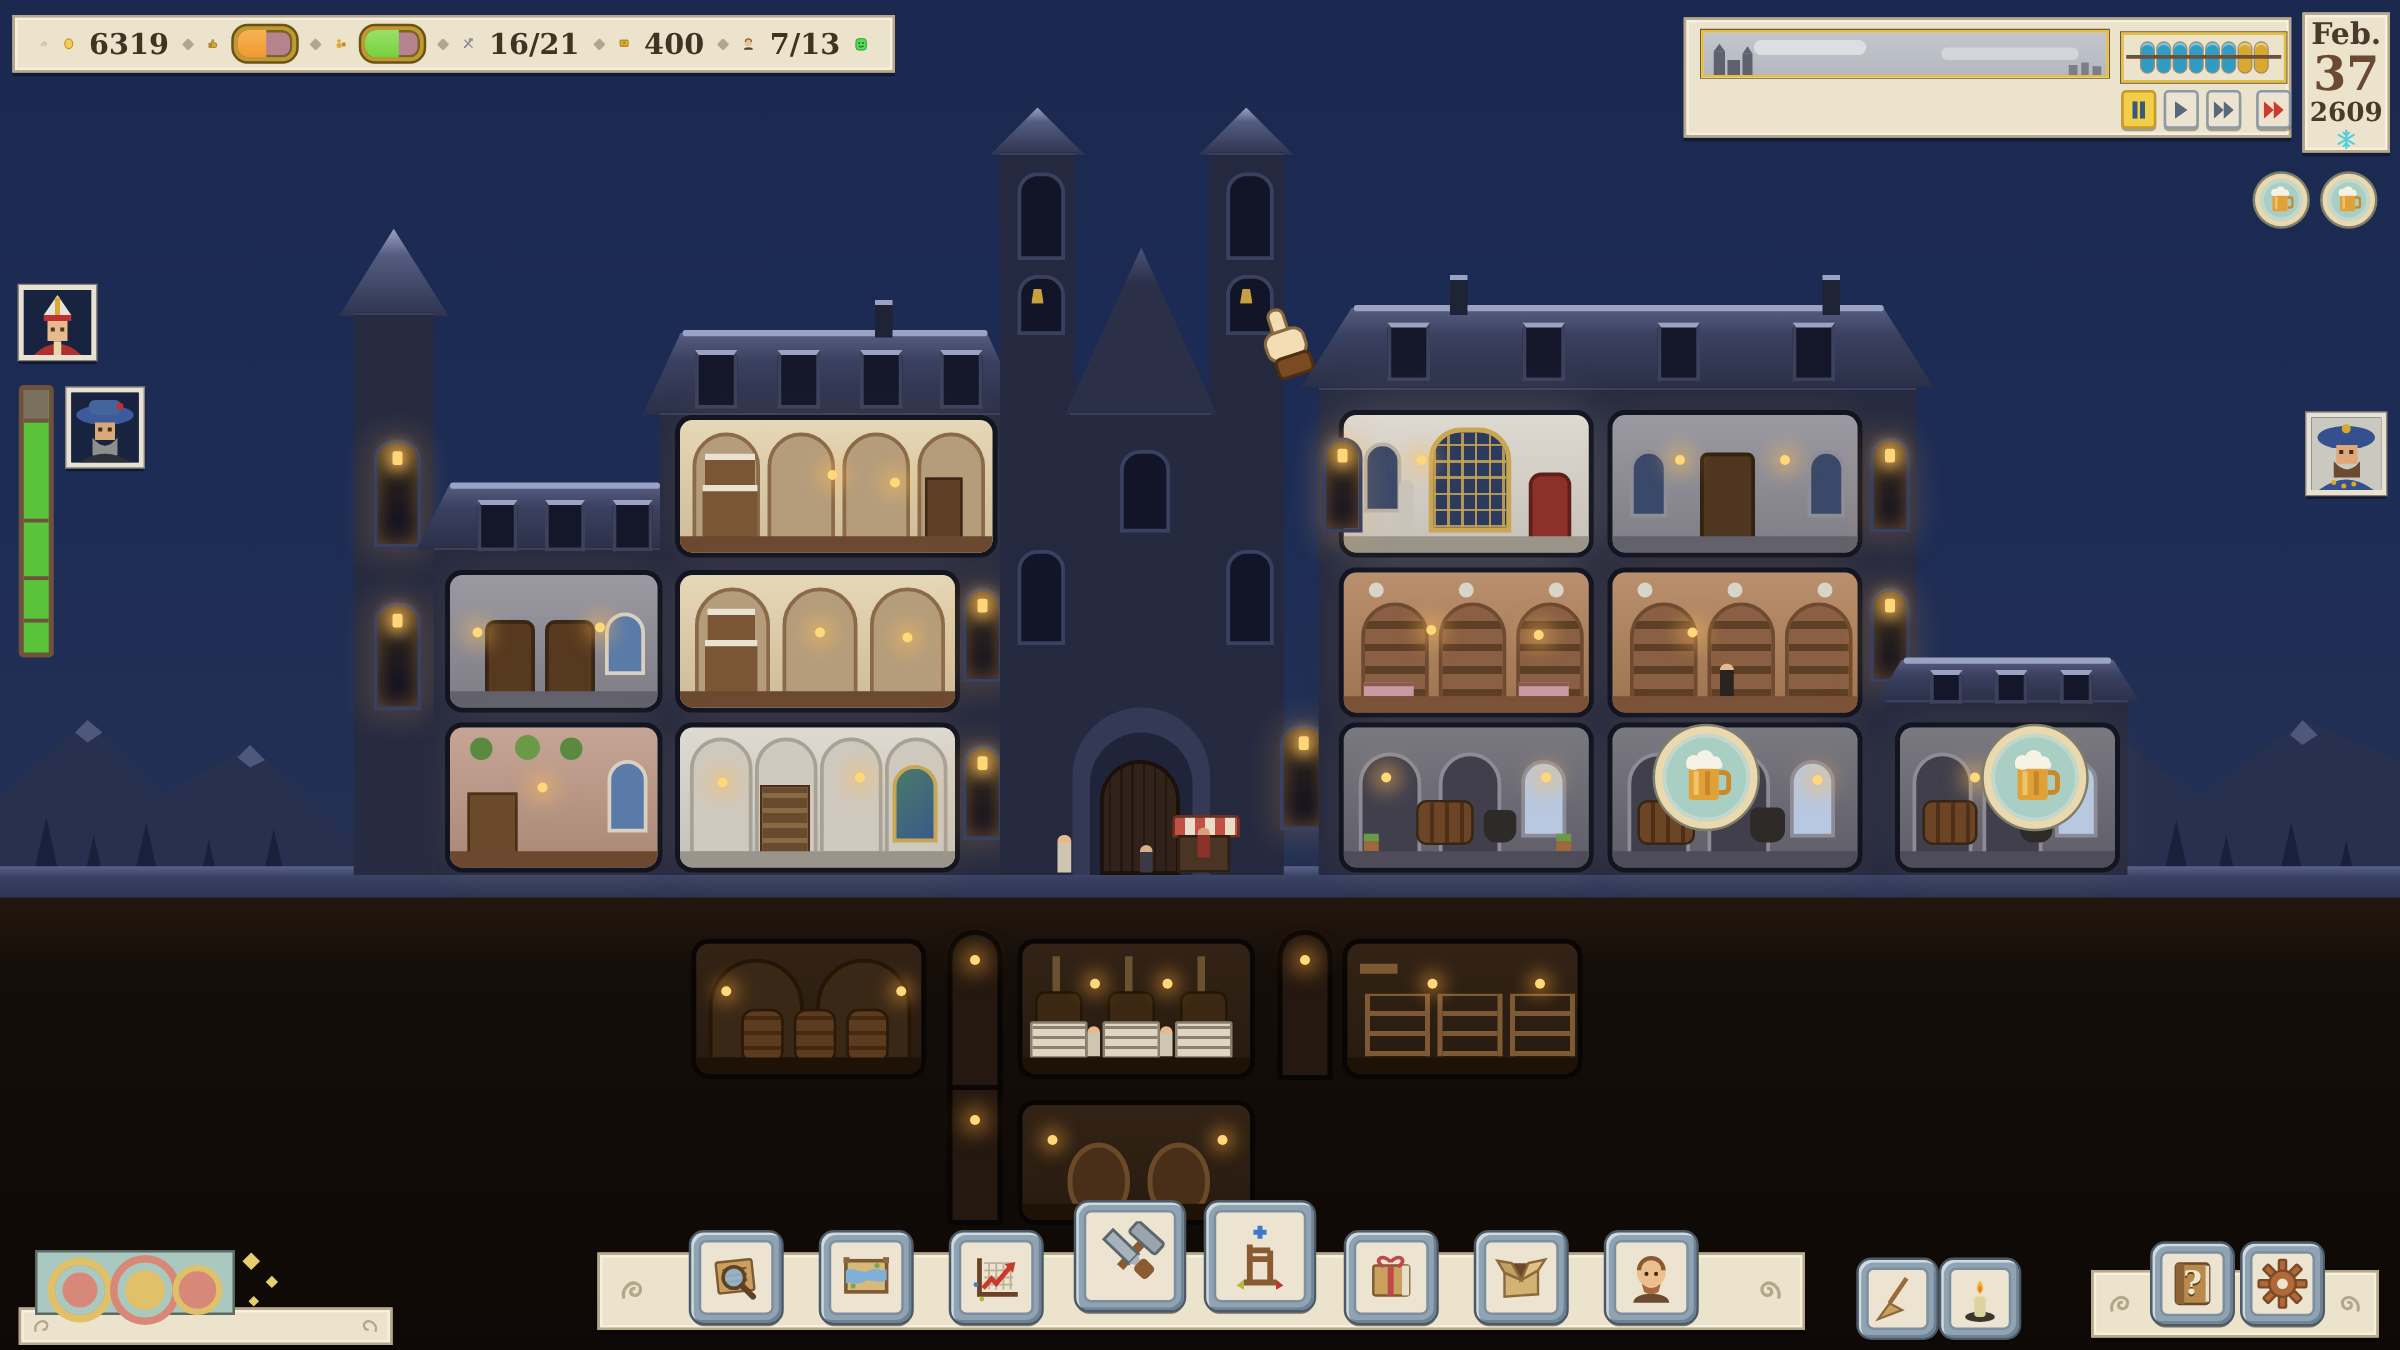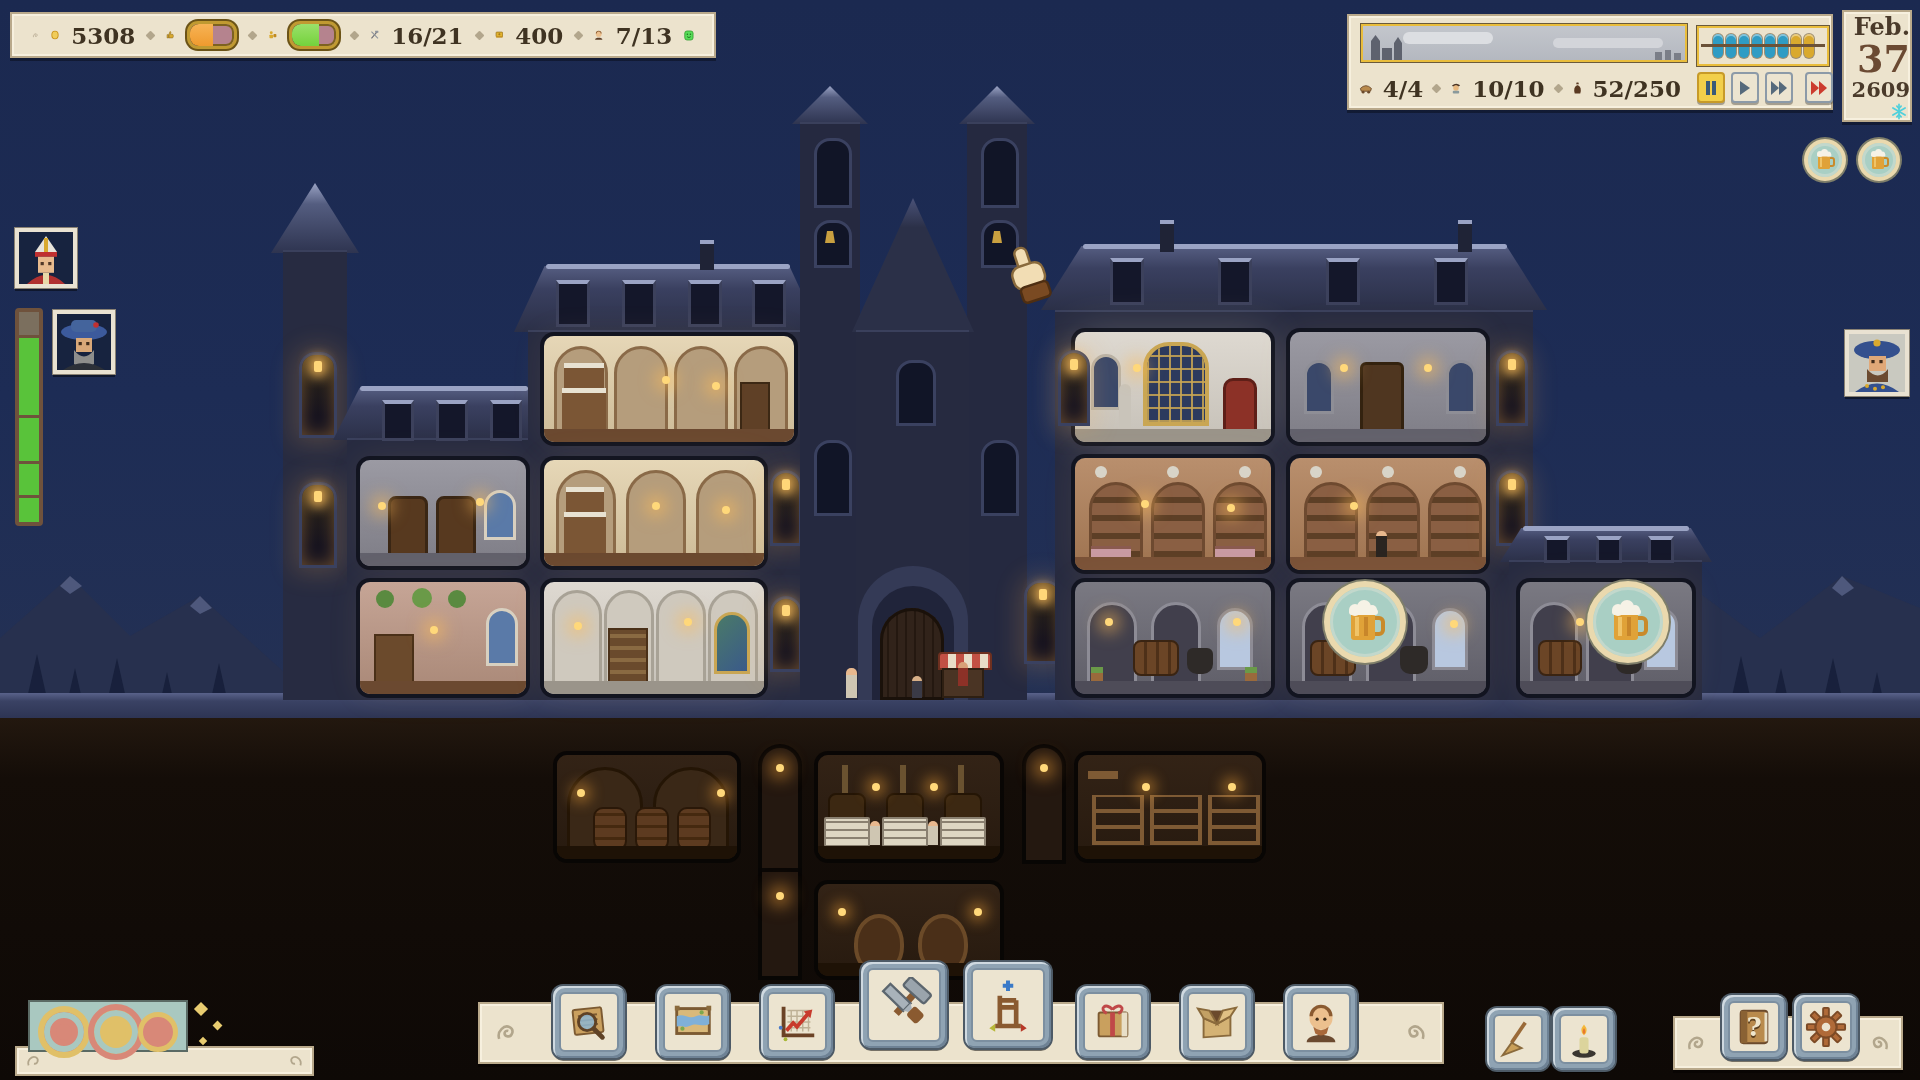--- a/index.html
+++ b/index.html
@@ -365,21 +365,21 @@
   </div>
 
   <div class="abs parch" style="left:10px;top:12px;width:706px;height:46px;z-index:10;display:flex;align-items:center;gap:12px;padding:0 20px;box-sizing:border-box">
     <svg width="20" height="20" viewBox="0 0 20 20">
       <path d="M4 16 C2 10 8 5 12 7 C16 9 14 15 10 14 C7 13 8 9 11 10" fill="none" stroke="#b2a68c" stroke-width="2"></path>
     </svg>
     <svg width="22" height="26" viewBox="0 0 22 26">
       <ellipse cx="11" cy="13" rx="10" ry="12" fill="#c89018"></ellipse>
         <ellipse cx="11" cy="13" rx="7.5" ry="9.5" fill="#f0cc5a"></ellipse>
     </svg>
-    <span class="ptext" style="font-size:23px">5308</span>
+    <span class="ptext" style="font-size:23px">6319</span>
     <span class="sep"></span>
     <svg width="24" height="24" viewBox="0 0 24 24">
       <path d="M3 11 h4 v9 H3 Z M8 20 h9 q3 0 3 -3 v-4 q0 -3 -3 -3 h-5 l1.5 -5 q0 -2.5 -2.5 -2.5 L8 10 Z" fill="#d9a92e" stroke="#8a6a1c" stroke-width="1.5"></path>
     </svg>
     <div class="pbar">
       <div class="fill" style="width:52%;background:linear-gradient(180deg,#f7b355,#ef9a2e)"></div>
     </div>
     <span class="sep"></span>
     <svg width="26" height="24" viewBox="0 0 26 24">
       <circle cx="9" cy="6" r="4" fill="#d9a92e"></circle>
@@ -443,40 +443,20 @@
       <div class="abs" style="left:2px;right:2px;top:16px;height:3px;background:#6b5238"></div>
       <div class="bead" style="background:#2f9cc4"></div>
       <div class="bead" style="background:#2f9cc4"></div>
       <div class="bead" style="background:#2f9cc4"></div>
       <div class="bead" style="background:#2f9cc4"></div>
       <div class="bead" style="background:#2f9cc4"></div>
       <div class="bead" style="background:#2f9cc4"></div>
       <div class="bead" style="background:#d9a92e"></div>
       <div class="bead" style="background:#d9a92e"></div>
     </div>
-    <div class="abs" style="left:10px;top:52px;right:150px;height:40px;display:flex;align-items:center;gap:10px">
-      <svg width="30" height="26" viewBox="0 0 30 26">
-        <path d="M3 14 q12 -12 24 0 l-2 6 H5 Z" fill="#b98a4c" stroke="#6b4a2c" stroke-width="2"></path>
-          <circle cx="9" cy="22" r="3" fill="#6b4a2c"></circle>
-          <circle cx="21" cy="22" r="3" fill="#6b4a2c"></circle>
-      </svg>
-      <span class="ptext" style="font-size:23px">4/4</span>
-      <span class="sep"></span>
-      <svg width="26" height="26" viewBox="0 0 26 26">
-        <path d="M4 8 q9 -8 18 -1 l-3 3 q-6 -4 -12 0 Z" fill="#4a3424"></path>
-          <circle cx="13" cy="13" r="6" fill="#e8b87e"></circle>
-          <rect x="6" y="19" width="14" height="6" rx="2" fill="#8a9a9c"></rect>
-      </svg>
-      <span class="ptext" style="font-size:23px">10/10</span>
-      <span class="sep"></span>
-      <svg width="24" height="28" viewBox="0 0 24 28">
-        <path d="M9 6 h6 l-1 -4 h-4 Z M6 26 q-4 -14 5 -18 h2 q9 4 5 18 Z" fill="#5a3a22"></path>
-      </svg>
-      <span class="ptext" style="font-size:23px">52/250</span>
-    </div>
     <div class="abs" style="left:348px;top:56px;width:136px;height:32px;display:flex;gap:6px">
       <div class="spdbtn active">
         <svg width="12" height="14" viewBox="0 0 12 14">
             <rect x="1" y="0" width="4" height="14" fill="#3a5a78"></rect>
             <rect x="7" y="0" width="4" height="14" fill="#3a5a78"></rect>
           </svg>
       </div>
       <div class="spdbtn">
         <svg width="12" height="14" viewBox="0 0 12 14">
             <polygon points="1,0 11,7 1,14" fill="#566a7c"></polygon>
@@ -490,21 +470,21 @@
       </div>
       <div class="spdbtn" style="margin-left:6px">
         <svg width="16" height="14" viewBox="0 0 16 14">
             <polygon points="0,0 8,7 0,14" fill="#cc3b2e"></polygon>
             <polygon points="8,0 16,7 8,14" fill="#cc3b2e"></polygon>
           </svg>
       </div>
     </div>
   </div>
 
-  <div class="abs parch" style="left:1842px;top:10px;width:66px;height:108px;z-index:10;display:flex;flex-direction:column;align-items:flex-end;justify-content:center;gap:1px">
+  <div class="abs parch" style="left:1842px;top:10px;width:66px;height:108px;z-index:10;display:flex;flex-direction:column;align-items:center;justify-content:center;gap:1px">
     <span class="ptext" style="font-size:24px;color:#4a3a2a">Feb.</span>
     <span class="ptext" style="font-size:38px;line-height:34px;color:#6b4a33">37</span>
     <span class="ptext" style="font-size:21px;color:#4a3a2a">2609</span>
     <svg width="22" height="22" viewBox="0 0 24 24">
       <g stroke="#4fd0dc" stroke-width="2.4" stroke-linecap="round">
         <line x1="12" y1="2" x2="12" y2="22"></line>
           <line x1="3.4" y1="7" x2="20.6" y2="17"></line>
           <line x1="3.4" y1="17" x2="20.6" y2="7"></line>
         <line x1="9" y1="4.5" x2="12" y2="7.5"></line>
           <line x1="15" y1="4.5" x2="12" y2="7.5"></line>

